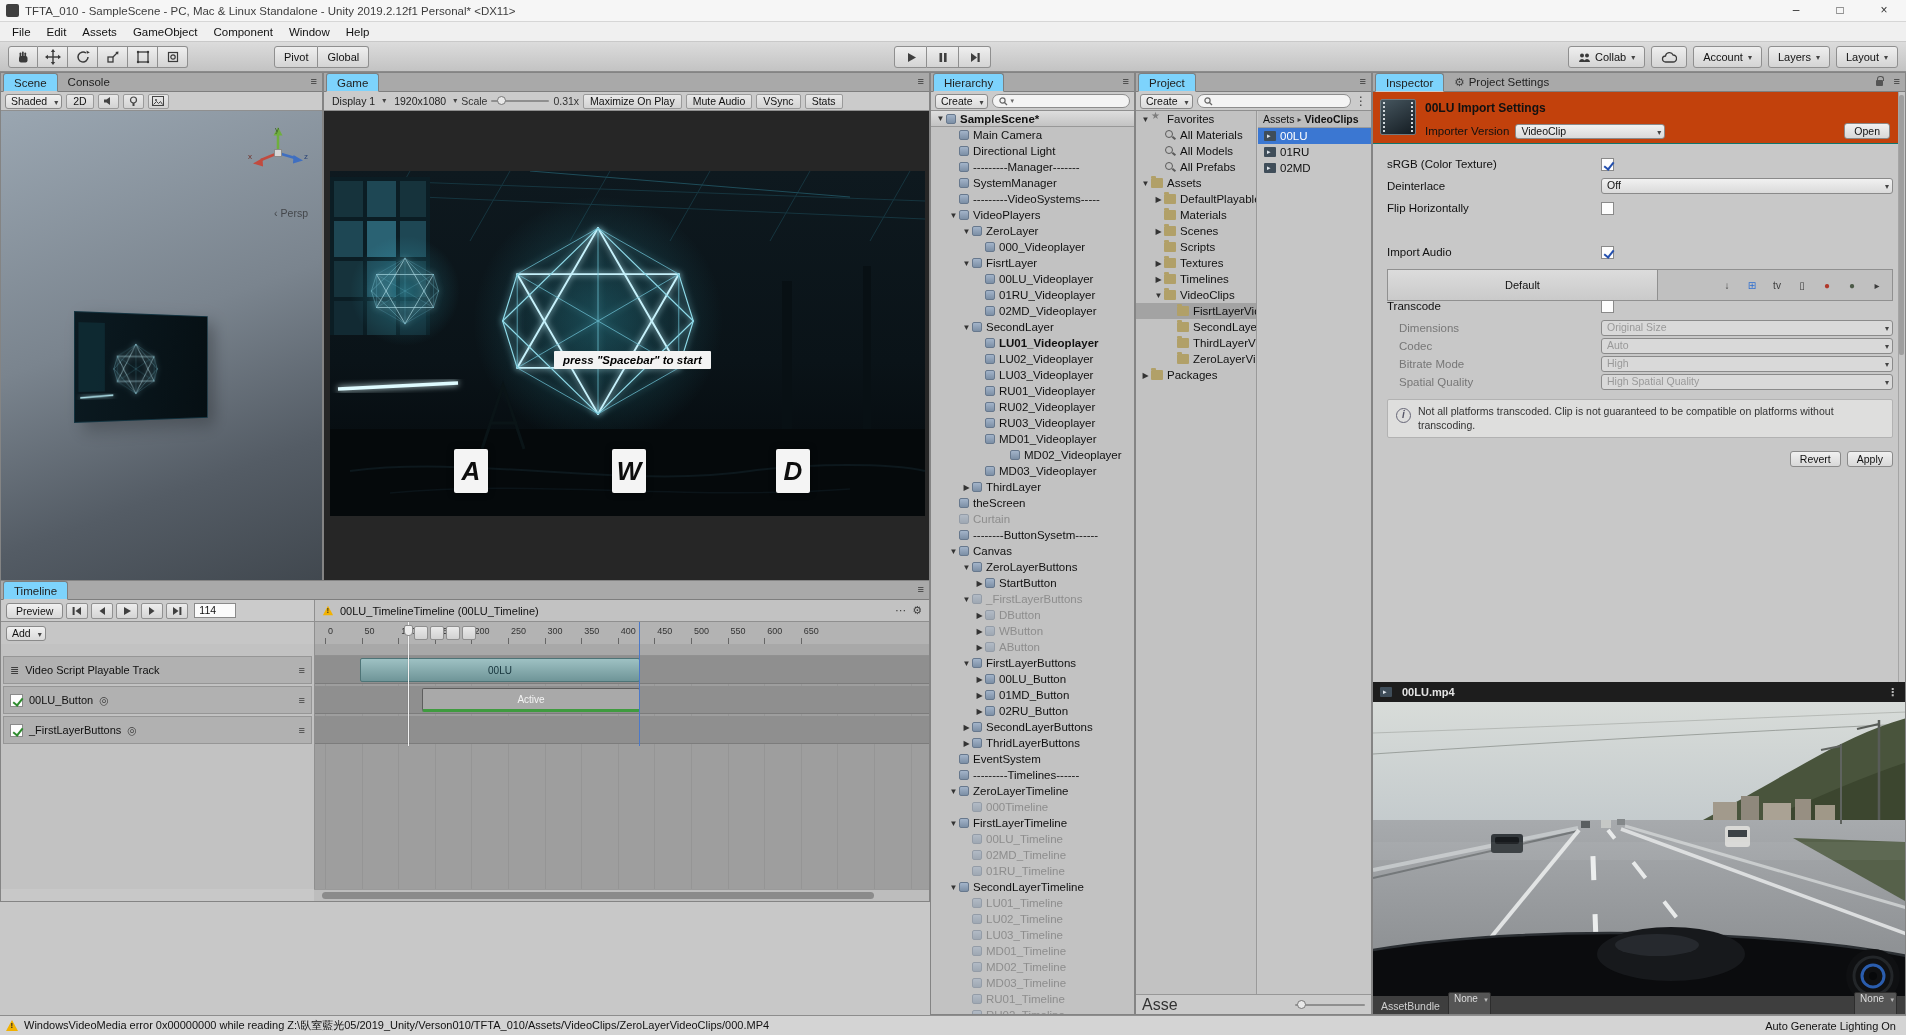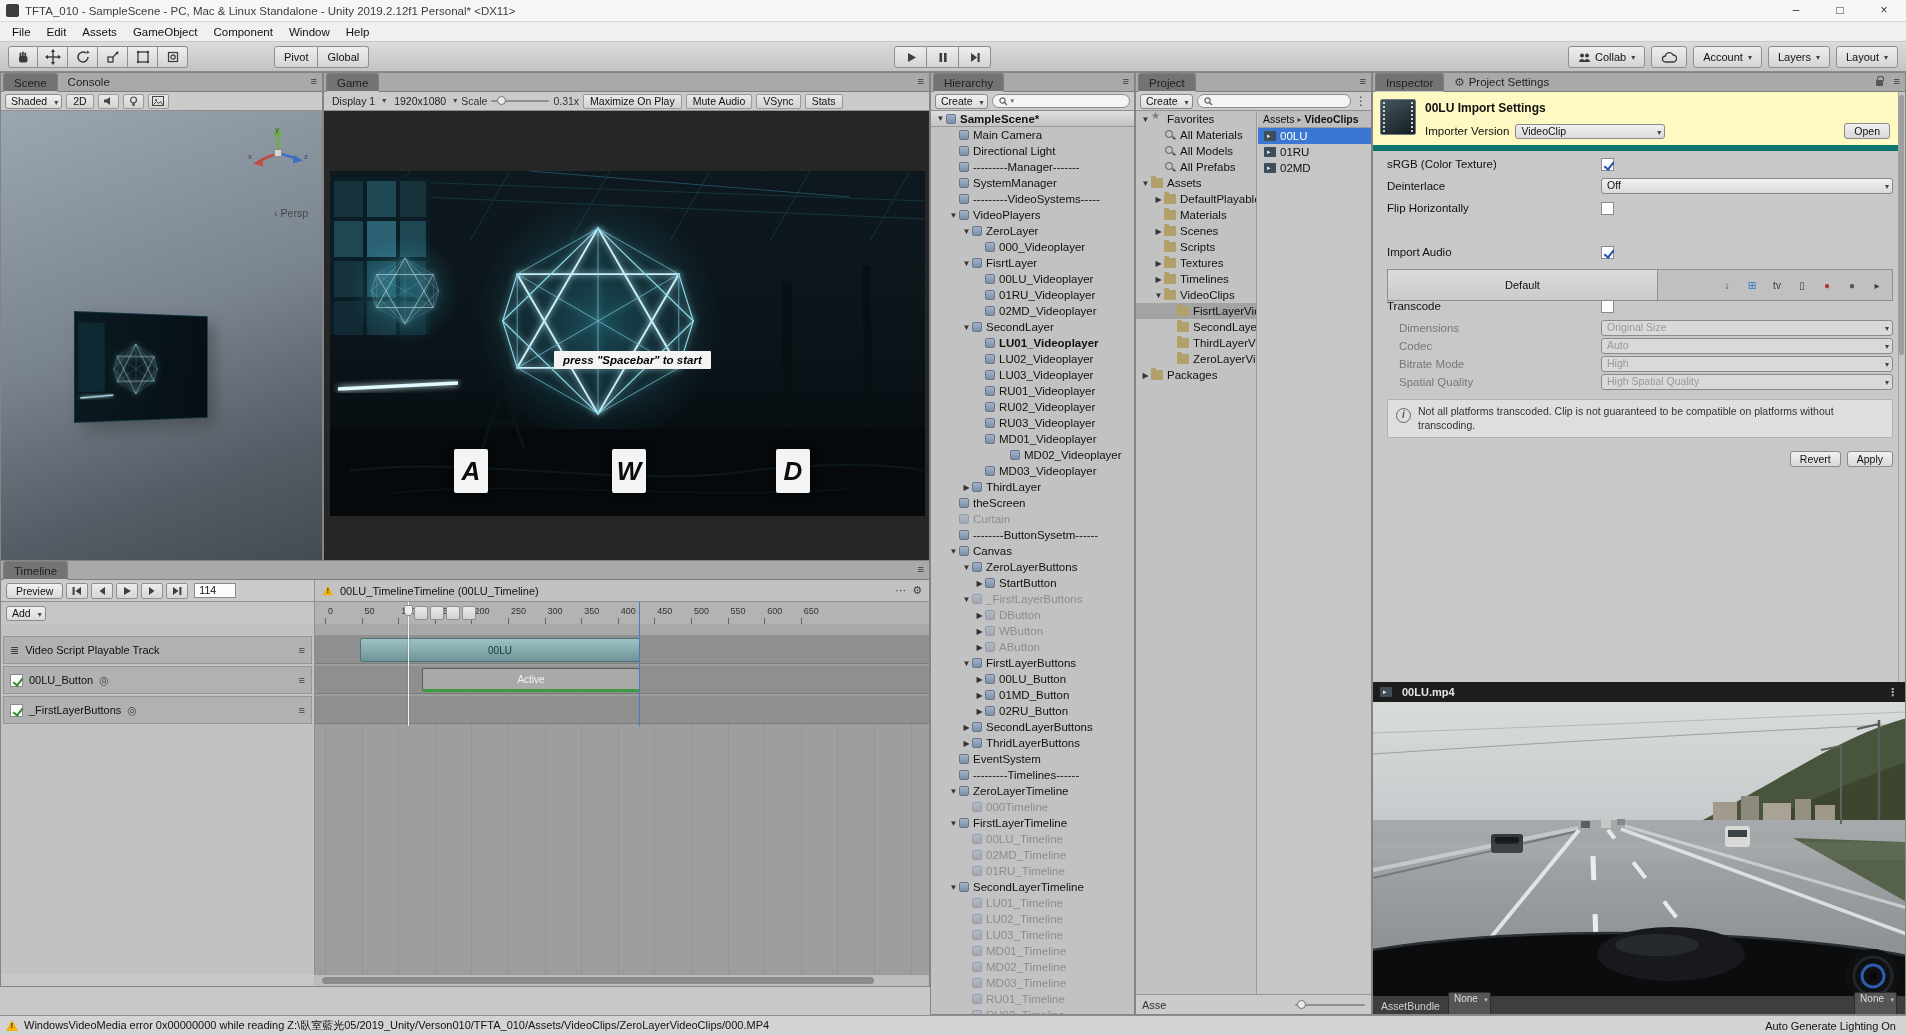--- a/index.html
+++ b/index.html
@@ -23,21 +23,21 @@
 .tbtn .car{font-size:8px;color:#444}
 .seg{display:flex}
 .seg .tbtn{border-radius:0;border-left:none}
 .seg .tbtn.first{border-left:1px solid #8f8f8f;border-radius:3px 0 0 3px}
 .seg .tbtn.last{border-radius:0 3px 3px 0}
 .rightgrp{position:absolute;top:4px;right:8px;display:flex;gap:6px;align-items:center}
 
 .panel{position:absolute;background:#c8c8c8;border:1px solid #848484;overflow:hidden}
 .tabstrip{position:relative;height:19px;background:#a9a9a9;border-bottom:1px solid #7e7e7e;display:flex;align-items:flex-end;padding-left:2px}
 .tab{height:19px;padding:0 10px;font-size:11.5px;color:#222;display:flex;align-items:center;gap:4px;line-height:18px}
-.tab.active{background:#737373;border:1px solid #7e7e7e;border-bottom:1px solid #cbcbcb;border-radius:3px 3px 0 0;margin-bottom:-1px}
+.tab.active{background:#7dd3fc;border:1px solid #7e7e7e;border-bottom:1px solid #cbcbcb;border-radius:3px 3px 0 0;margin-bottom:-1px}
 .panel-menu{position:absolute;right:5px;top:2px;font-size:11px;color:#333}
 .lockico{position:absolute;right:22px;top:7px;width:7px;height:6px;background:#555;border-radius:1px}
 .lockico::before{content:"";position:absolute;top:-4px;left:1px;width:5px;height:4px;border:1.3px solid #555;border-bottom:none;border-radius:3px 3px 0 0}
 .subbar{position:relative;height:19px;background:#cbcbcb;border-bottom:1px solid #8f8f8f;display:flex;align-items:center;padding:0 4px;gap:4px}
 .dd{background:linear-gradient(#f1f1f1,#dadada);border:1px solid #8a8a8a;border-radius:3px;height:15px;line-height:13px;font-size:10.5px;padding:0 14px 0 5px;position:relative;color:#111;white-space:nowrap}
 .dd::after{content:"▾";position:absolute;right:3px;top:1px;font-size:8px;color:#444}
 .dd.dis{color:#999;background:#d9d9d9}
 .btn{background:linear-gradient(#f1f1f1,#d8d8d8);border:1px solid #8a8a8a;border-radius:3px;height:16px;line-height:14px;font-size:10.5px;padding:0 9px;color:#111;white-space:nowrap}
 .flatbtn{height:15px;line-height:13px;font-size:10.5px;padding:0 6px;border:1px solid #9a9a9a;border-radius:2px;background:linear-gradient(#e9e9e9,#d3d3d3);white-space:nowrap}
 .fdd{font-size:10.5px;padding:0 11px 0 4px;position:relative;color:#222;white-space:nowrap}
@@ -58,21 +58,21 @@
 .trow.selected-gray{background:#a3a3a3}
 .tree-icon{width:12px;height:10px;margin-right:4px;flex:none;position:relative}
 .icon-folder{background:#b1a068;border-radius:1px}
 .icon-folder::before{content:"";position:absolute;left:0;top:-2px;width:5px;height:2px;background:#b1a068;border-radius:1px 1px 0 0}
 .icon-star::before{content:"★";position:absolute;left:0;top:-4px;font-size:10px;color:#7d7d7d}
 .icon-search::before{content:"";position:absolute;left:1px;top:0;width:6px;height:6px;border:1.4px solid #5a5a5a;border-radius:50%}
 .icon-search::after{content:"";position:absolute;left:7.5px;top:7px;width:4px;height:1.6px;background:#5a5a5a;transform:rotate(40deg)}
 .icon-video{background:#3f4d59;border-radius:1px}
 .icon-video::before{content:"▸";color:#dfe6ec;font-size:7px;position:absolute;left:3px;top:0;line-height:10px}
 .crumbbar{position:absolute;height:17px;background:#bdbdbd;border-bottom:1px solid #9c9c9c;display:flex;align-items:center;gap:3px;padding:0 5px;font-size:10.5px}
-.pfooter{position:absolute;height:20px;background:#cbcbcb;border-top:1px solid #979797;display:flex;align-items:center;gap:6px;padding:0 6px;font-size:11px;color:#333}
+.pfooter{position:absolute;height:20px;background:#cbcbcb;border-top:1px solid #979797;display:flex;align-items:center;gap:6px;padding:0 6px;font-size:16px;color:#333}
 
 .scene-view{position:absolute;left:0;top:38px;right:0;bottom:0;background:linear-gradient(160deg,#9aa6b1 0%,#7a848e 45%,#545c65 75%,#40474e 100%);overflow:hidden}
 .scene-plane{position:absolute;left:73px;top:200px;width:164px;height:112px;background:linear-gradient(100deg,#0b1a21,#060f13);border:1px solid #133340;transform:perspective(700px) rotateY(26deg);transform-origin:left center;box-shadow:10px 8px 18px rgba(0,0,0,.25)}
 .persp{position:absolute;right:14px;top:96px;font-size:10.5px;color:#44474b;display:flex;gap:3px;align-items:center}
 
 .game-viewport{position:absolute;left:0;top:38px;right:0;bottom:0;background:#262626;overflow:hidden}
 .game-content{position:absolute;left:6px;top:60px;width:595px;height:345px;background:linear-gradient(180deg,#0e191f 0%,#0a1318 55%,#04080b 100%);overflow:hidden}
 .prompt{position:absolute;left:224px;top:180px;background:#f3f3f3;color:#000;font-size:11.5px;font-weight:bold;font-style:italic;padding:3px 9px;border-radius:1px;white-space:nowrap}
 .keycap{position:absolute;top:278px;width:34px;height:44px;background:#f4f4f4;border-radius:2px;display:flex;align-items:center;justify-content:center;font-weight:bold;font-size:26px;font-style:italic;color:#0d0d0d;box-shadow:0 0 6px rgba(0,0,0,.5)}
 
@@ -98,21 +98,21 @@
 .ticonbtn{width:22px;height:16px;display:flex;align-items:center;justify-content:center;border:1px solid #919191;background:linear-gradient(#ededed,#d5d5d5);border-radius:2px;flex:none}
 .framebox{width:42px;height:15px;background:#fbfbfb;border:1px solid #8a8a8a;font-size:10.5px;padding:0 4px;line-height:13px;margin-left:3px}
 .mini{width:14px;height:14px;background:linear-gradient(#eaeaea,#d2d2d2);border:1px solid #8f8f8f;border-radius:2px}
 .tl-toggles{position:absolute;left:413px;top:45px;display:flex;gap:2px}
 .cb{width:13px;height:13px;background:#fdfdfd;border:1px solid #8a8a8a;flex:none;position:relative}
 .cb.on::after{content:"";position:absolute;left:4px;top:1px;width:4px;height:8px;border:solid #234fae;border-width:0 2px 2px 0;transform:rotate(38deg)}
 .cb.green.on::after{border-color:#2e8b2e}
 .warn-tri{width:0;height:0;border-left:6px solid transparent;border-right:6px solid transparent;border-bottom:11px solid #f2b200;position:relative;flex:none}
 .warn-tri::after{content:"!";position:absolute;left:-1.5px;top:1px;font-size:8px;font-weight:bold;color:#222}
 
-.insp-head{position:absolute;left:0;top:19px;right:7px;height:59px;background:#fef9c3;border-bottom:6px solid #0f766e}
+.insp-head{position:absolute;left:0;top:19px;right:7px;height:52px;background:#c2410c;border-bottom:1px solid #0f766e}
 .insp-thumb{position:absolute;left:7px;top:7px;width:36px;height:36px;background:linear-gradient(150deg,#46565f,#141c22);border:1px solid #6f7a80;border-radius:2px}
 .insp-thumb::before,.insp-thumb::after{content:"";position:absolute;top:2px;bottom:2px;width:0;border-left:2px dotted #cfd6da}
 .insp-thumb::before{left:2px}.insp-thumb::after{right:2px}
 .insp-title{position:absolute;left:52px;top:9px;font-weight:bold;font-size:12px}
 .irow{position:absolute;left:14px;right:12px;height:18px;display:flex;align-items:center}
 .ilabel{width:214px;flex:none;font-size:11.5px;white-space:nowrap;overflow:hidden}
 .ilabel.dim{color:#777}
 .irow .dd{flex:1;height:16px}
 .platbar{position:absolute;left:14px;right:12px;height:32px;background:#c0c0c0;border:1px solid #909090;display:flex;align-items:stretch}
 .plattab{width:270px;background:linear-gradient(#dcdcdc,#cacaca);border-right:1px solid #909090;display:flex;align-items:center;justify-content:center;font-size:11px}
@@ -442,21 +442,21 @@
         <use href="#wirestar" x="163" y="35" width="210" height="230" filter="url(#glow)"></use>
       </svg>
       <div class="prompt">press "Spacebar" to start</div>
       <div class="keycap" style="left:124px">A</div>
       <div class="keycap" style="left:282px">W</div>
       <div class="keycap" style="left:446px">D</div>
     </div>
   </div>
 </div>
 
-<div class="panel" style="left:0;top:560px;width:930px;height:427px">
+<div class="panel" style="left:0;top:580px;width:930px;height:322px">
   <div class="tabstrip">
     <div class="tab active">
         <span>Timeline</span>
       </div>
     <span class="panel-menu">≡</span>
   </div>
   <div class="tl-toolbar-left">
     <span class="btn">Preview</span>
     <span class="ticonbtn">
         <svg width="14" height="12">

